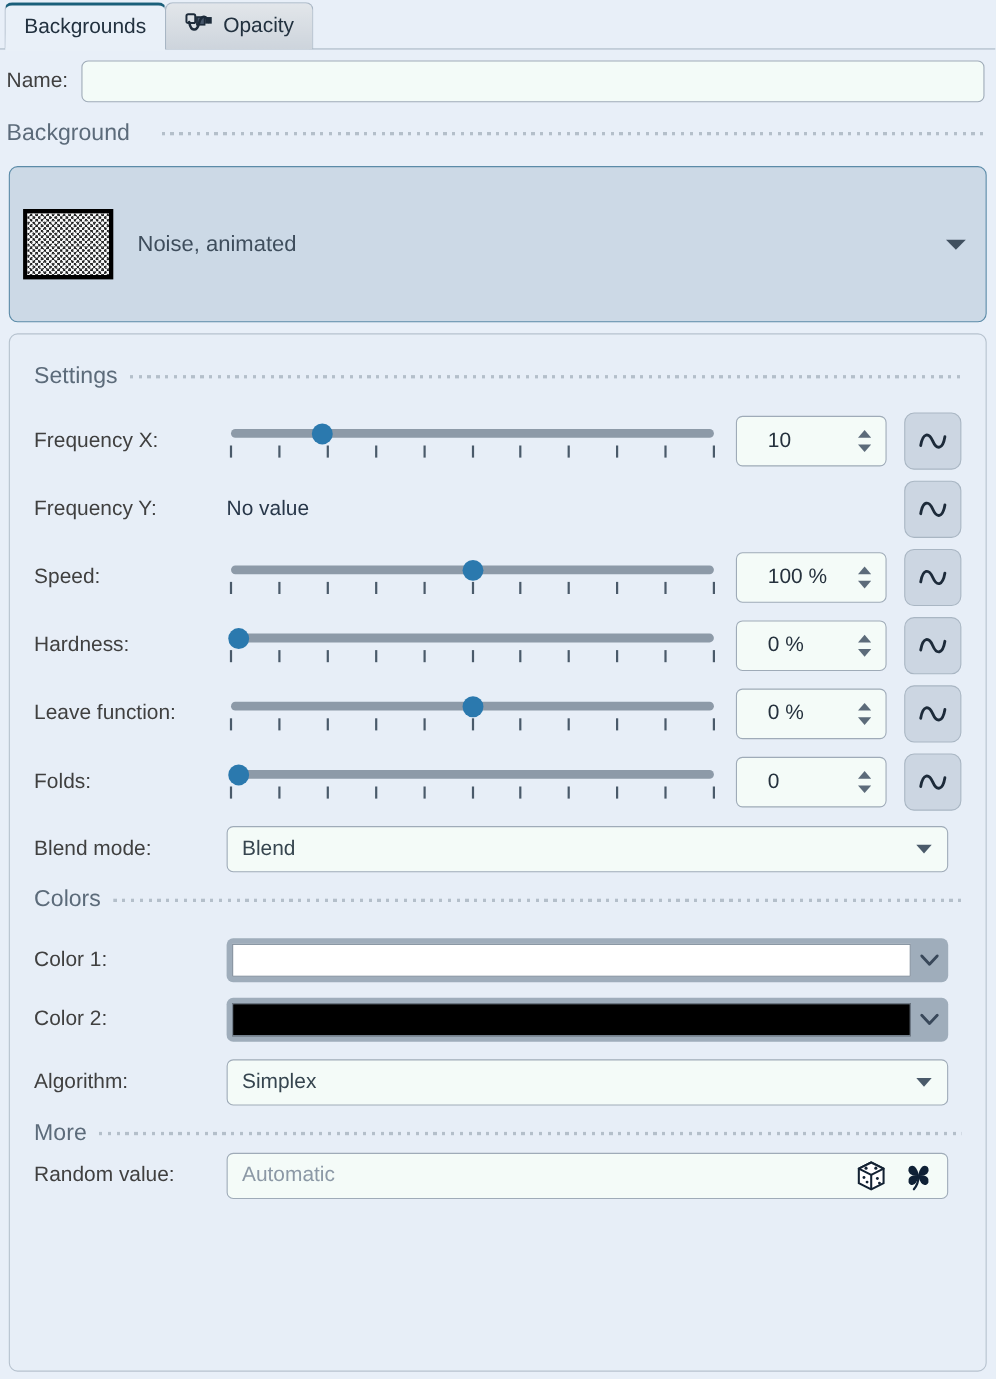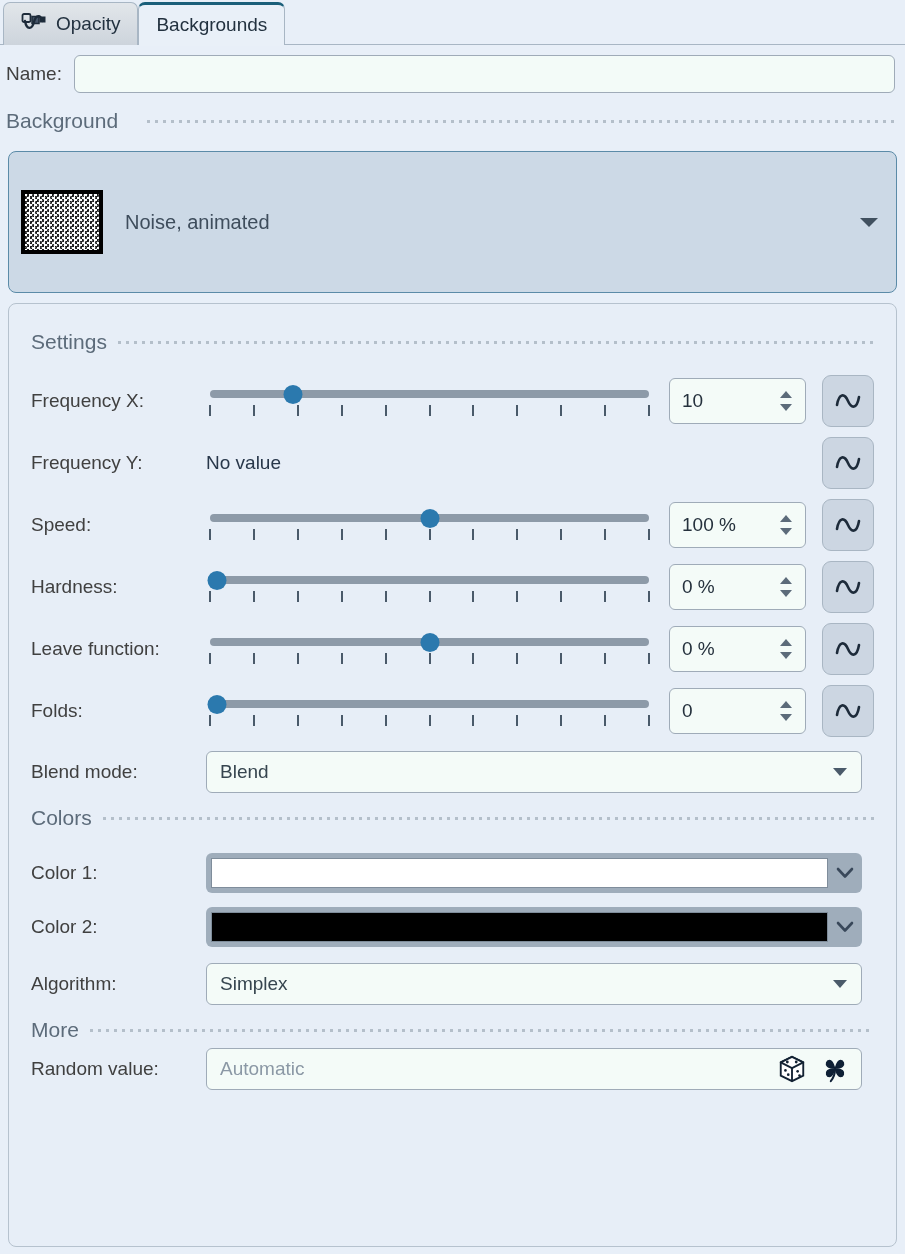--- a/index.html
+++ b/index.html
@@ -213,21 +213,21 @@
   .spin {
     position: relative;
     width: 137px;
     flex: 0 0 137px;
     height: 46px;
     background: #f4fbf8;
     border: 1px solid #9fabb8;
     border-radius: 6px;
     display: flex;
     align-items: center;
-    padding-left: 12px;
+    padding-left: 28px;
     font-size: 19px;
     color: #25313d;
     margin-right: 12px;
   }
   .spin .arrows {
     position: absolute;
     right: 13px; top: 0; bottom: 0;
     display: flex;
     flex-direction: column;
     justify-content: center;
@@ -374,33 +374,33 @@
   .icon-btn { cursor: pointer; display: flex; align-items: center; }
   .icon-btn svg { display: block; }
 
   .sec-wrap { margin-top: 4px; }
   .sec-gap { height: 16px; }
 </style>
 </head>
 <body>
 
 <div class="tabbar">
+  <div class="tab active">
+    <span>Backgrounds</span>
+  </div>
   <div class="tab inactive">
     <span>
       <svg width="26" height="22" viewBox="0 0 26 22">
         <rect x="1.5" y="3" width="8" height="8" rx="1.5" fill="none" stroke="#1d2b3a" stroke-width="1.8"></rect>
         <rect x="11" y="5.5" width="7" height="7" fill="#47566a" stroke="#1d2b3a" stroke-width="1.5"></rect>
         <rect x="18.5" y="5.5" width="6" height="6" fill="#1d2b3a"></rect>
         <path d="M4 10 C5.5 19, 11 19, 13 11 C15 3.5, 19.5 3.5, 21.5 10" fill="none" stroke="#1d2b3a" stroke-width="2.3" stroke-linecap="round"></path>
       </svg>
     </span>
     <span>Opacity</span>
-  </div>
-  <div class="tab active">
-    <span>Backgrounds</span>
   </div>
 </div>
 
 <div class="row name-row">
   <span class="lbl">Name:</span>
   <input class="name-input" type="text" placeholder="" style="">
 </div>
 
 <div class="section-head" style="padding:16px 8px 0 6px;gap:29px;">
   <span class="stitle">Background</span>

